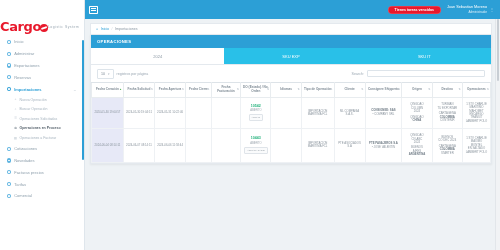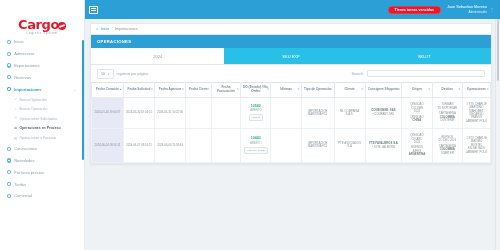--- a/index.html
+++ b/index.html
@@ -13,21 +13,21 @@
   }
   .app{position:relative;width:500px;height:250px;display:flex;overflow:hidden;background:#e9eef2;}
 
   
   .sidebar{
     width:85px;height:250px;background:#ffffff;
     border-right:1px solid #dfe6ec;
     box-sizing:border-box;flex:0 0 85px;
     position:relative;overflow:hidden;
   }
-  .logo-wrap{height:33px;display:flex;flex-direction:column;align-items:center;justify-content:center;padding-top:20px;box-sizing:border-box;}
+  .logo-wrap{height:33px;display:flex;flex-direction:row;align-items:center;justify-content:flex-start;padding-top:20px;box-sizing:border-box;}
   .logo-text{
     font-size:13px;font-weight:bold;color:#e8192c;letter-spacing:-0.4px;
     line-height:13px;position:relative;display:inline-block;
     font-family:"DejaVu Sans", sans-serif;
   }
   .logo-globe{
     display:inline-block;width:8px;height:8px;border-radius:50%;
     background:#e8192c;position:relative;top:1px;margin-left:-1px;
   }
   .logo-globe:after{

